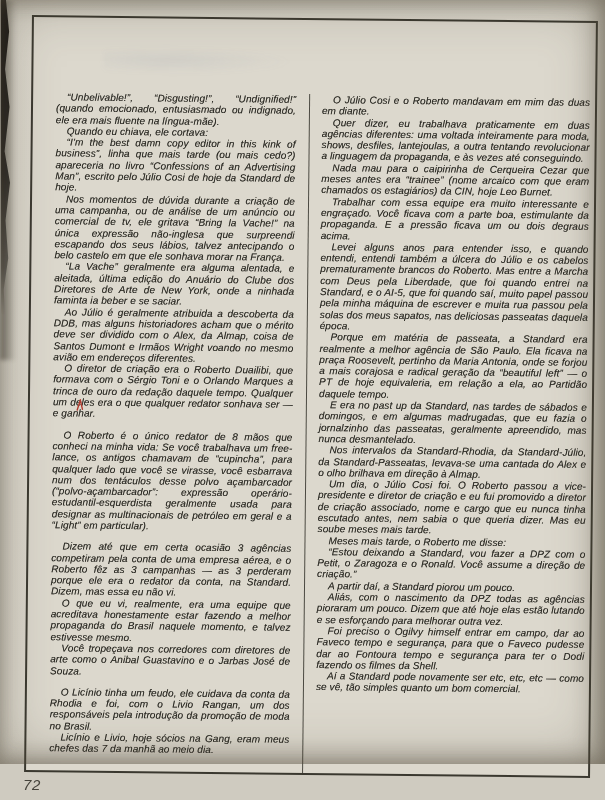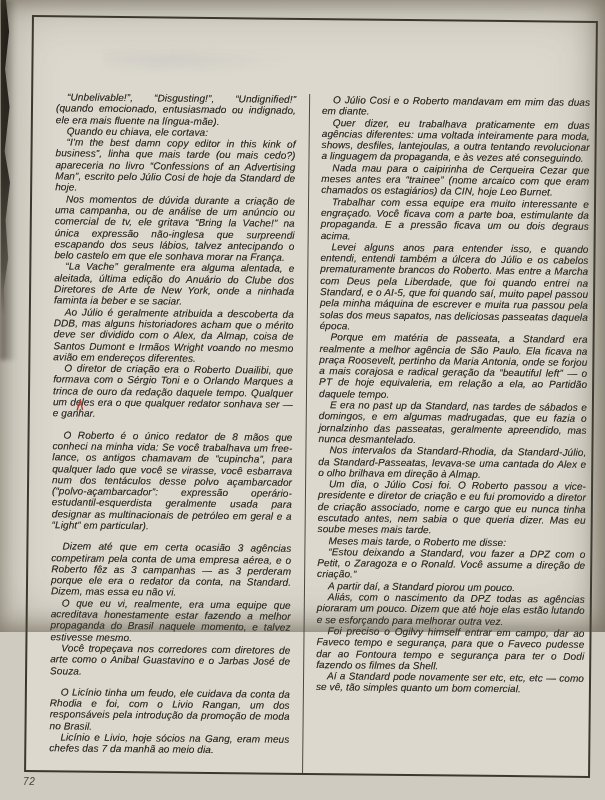--- a/index.html
+++ b/index.html
@@ -2,21 +2,21 @@
 <html><head>
 <meta charset="utf-8">
 <style>
   html,body{margin:0;padding:0;}
   body{
     width:605px;height:800px;overflow:hidden;
     font-family:"Liberation Sans",sans-serif;
     background:#cfcbc0;
   }
   .scan{
-    position:relative;width:605px;height:632px;
+    position:relative;width:605px;height:764px;
     background:linear-gradient(125deg,#dad6cb 0%,#ddd9ce 45%,#d5d1c5 80%,#ccc8bc 100%);
   }
   
   .binding-soft{
     position:absolute;left:0;top:0;width:16px;height:360px;
     background:linear-gradient(to right,rgba(40,36,28,.55),rgba(40,36,28,0));
     filter:blur(2px);
   }
   .binding-streak{
     position:absolute;left:1px;top:0;width:9px;height:315px;
@@ -56,21 +56,21 @@
   .col.right{flex:1;}
   .divider{width:1px;background:#4c4a42;margin:0 12px 0 13px;}
   .col p{margin:0;text-indent:11px;text-align:justify;
     text-shadow:0 0 .4px rgba(43,42,36,.55);}
   .col p.gap{margin-top:10px;}
   
   .red-mark{position:absolute;left:76px;top:397px;width:9px;height:12px;}
   
   .page-number{
     position:absolute;left:23px;top:776px;
-    font-size:10px;color:#45433b;letter-spacing:.6px;font-style:italic;
+    font-size:15px;color:#45433b;letter-spacing:.6px;font-style:italic;
   }
 </style>
 </head>
 <body>
 
 <div class="scan">
 
   <div class="binding-soft"></div>
   <div class="binding-streak"></div>
 

